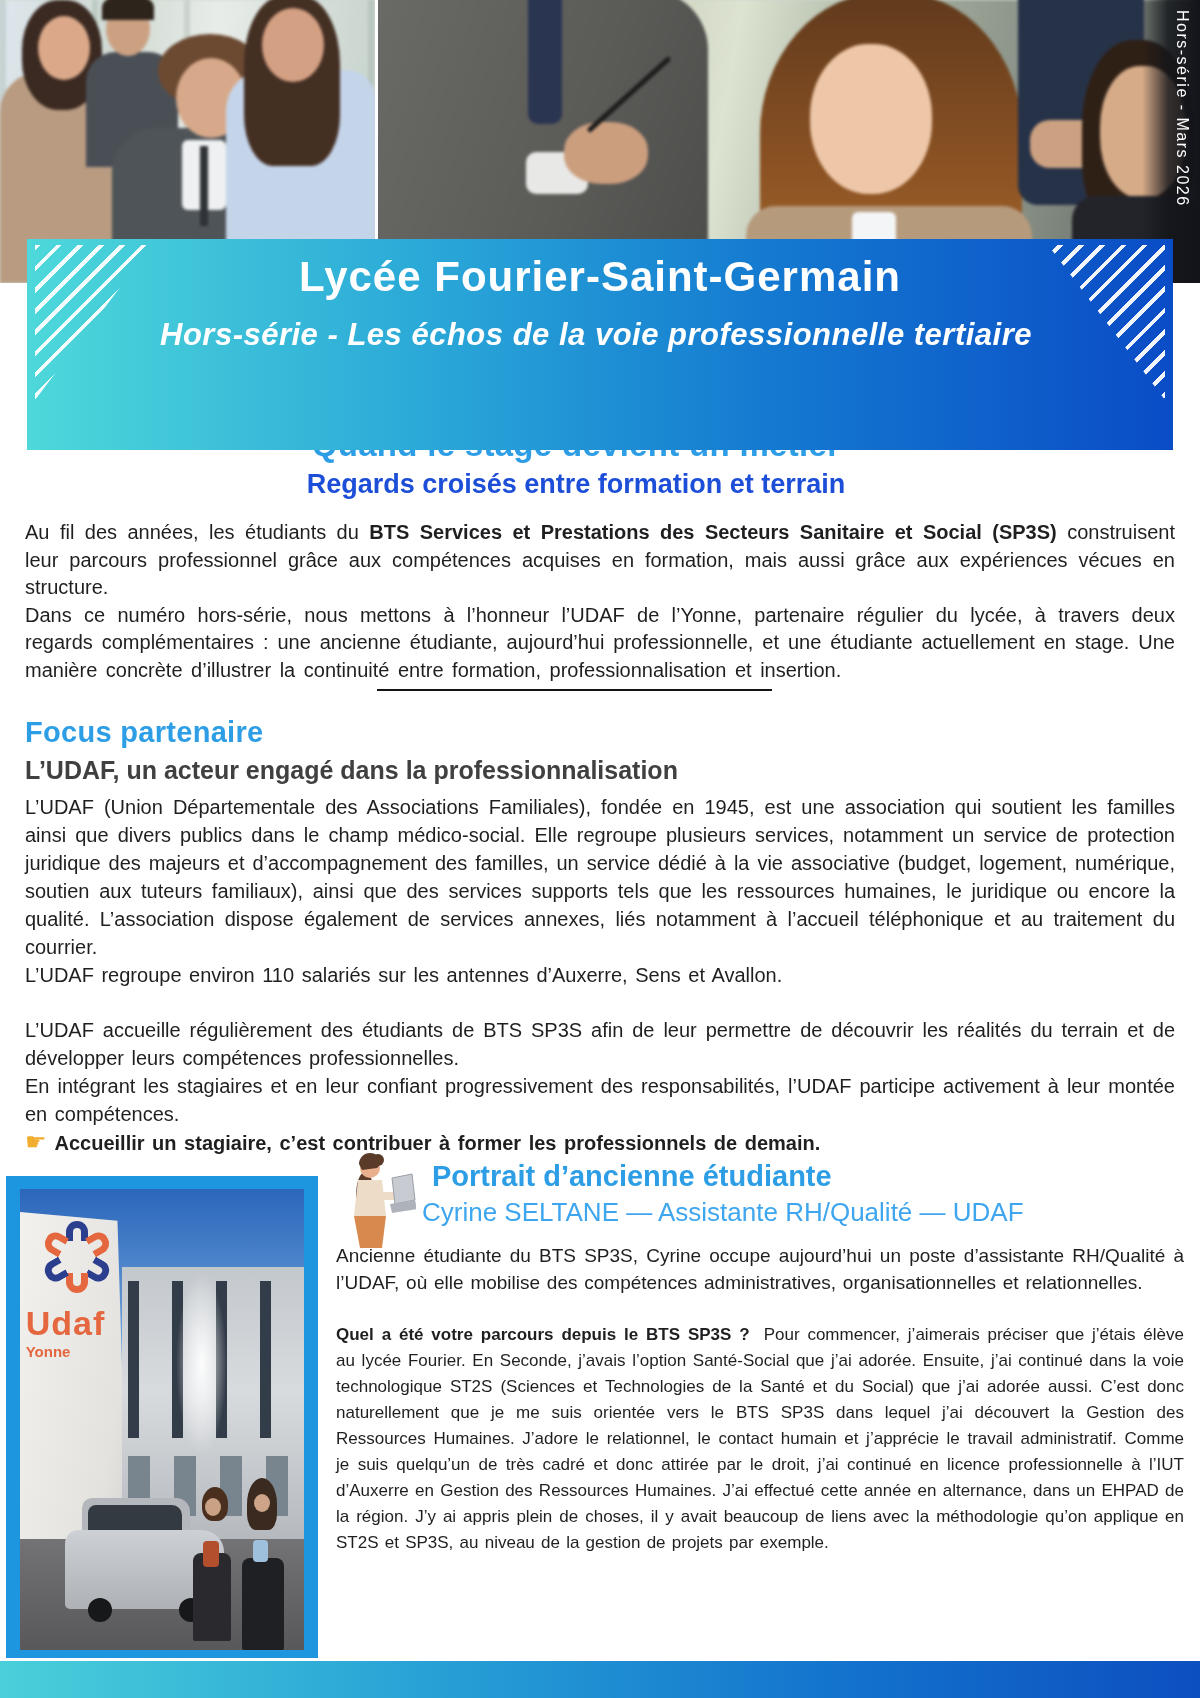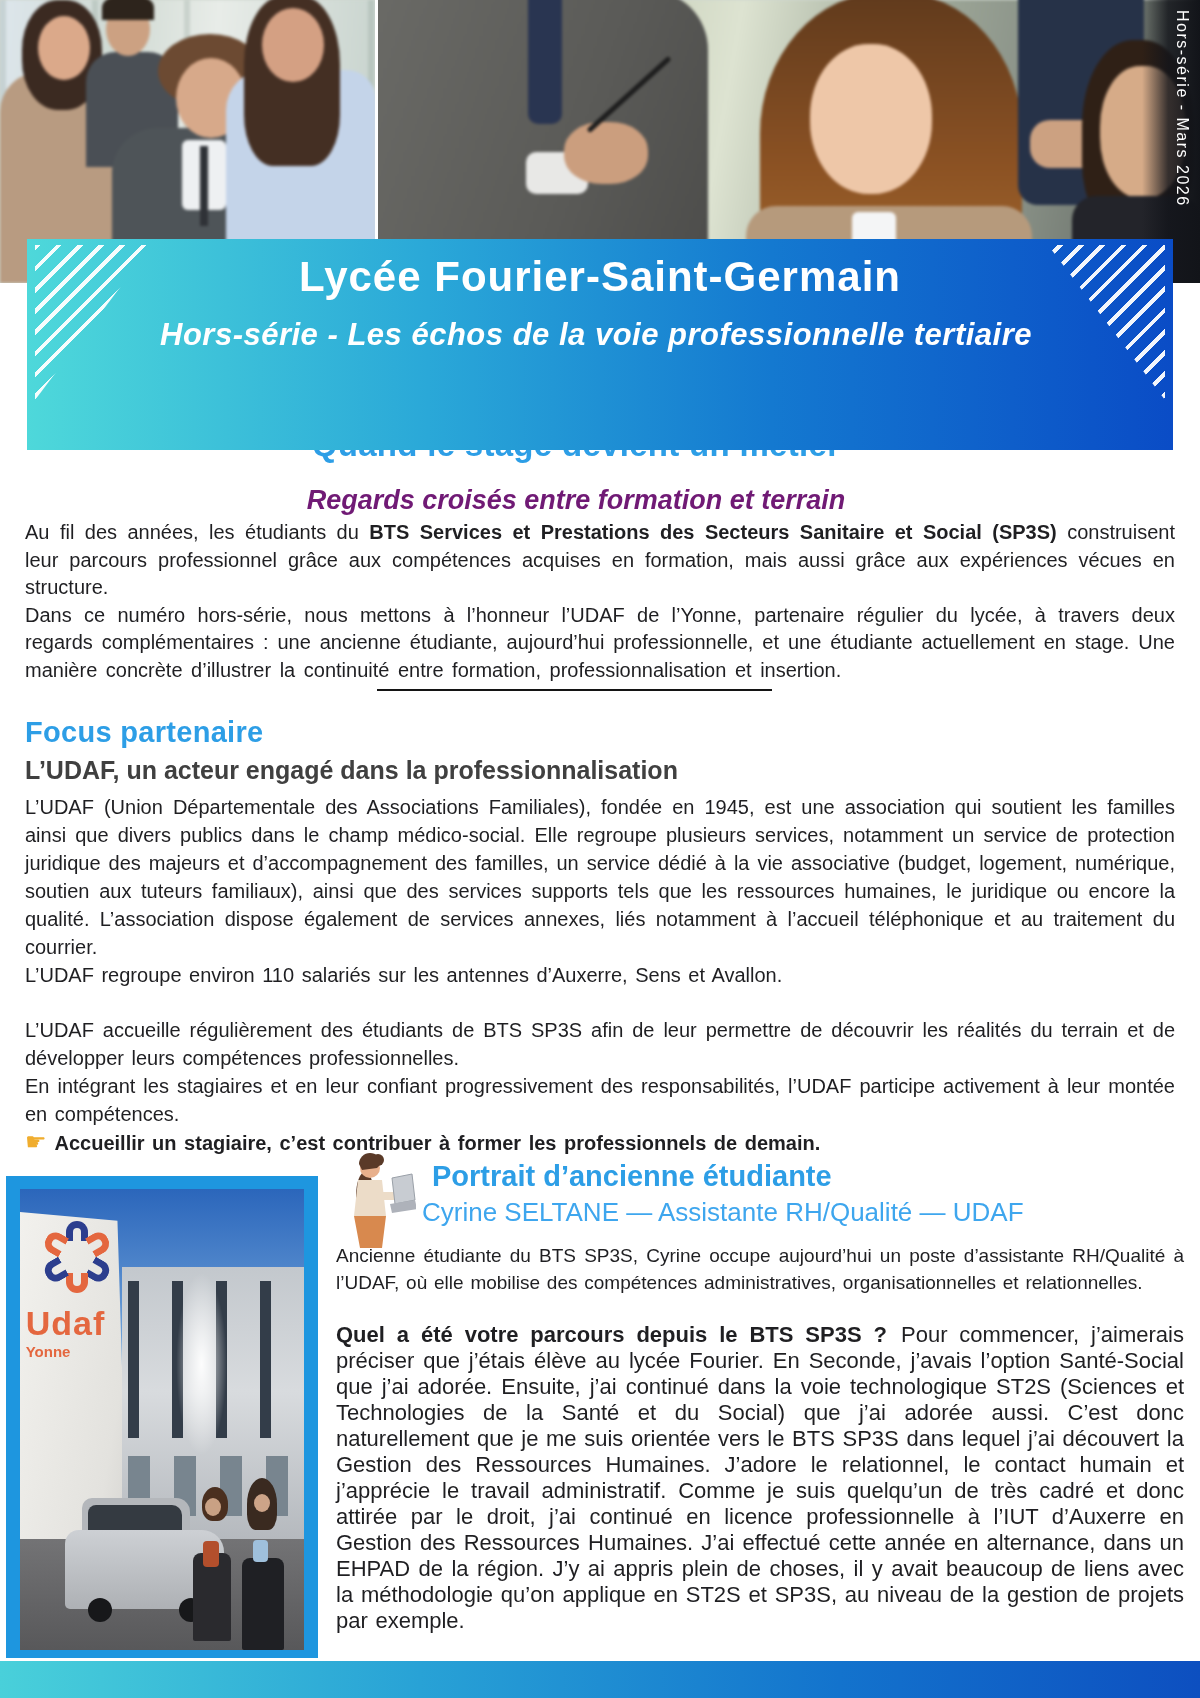--- a/index.html
+++ b/index.html
@@ -30,21 +30,21 @@
   .stripes{position:absolute;width:150px;height:155px;top:6px;
     background:repeating-linear-gradient(135deg,#fff 0 4px,transparent 4px 15px);opacity:.95;}
   .stripes-left{left:8px;clip-path:polygon(0 0,78% 0,0 100%);}
   .stripes-right{right:8px;clip-path:polygon(22% 0,100% 0,100% 100%);}
   .banner-title{margin:0;padding-top:14px;color:#fff;font-size:42px;font-weight:600;letter-spacing:1px;}
   .banner-subtitle{margin:16px 8px 0 0;color:#fff;font-size:31px;font-style:italic;font-weight:600;letter-spacing:.5px;}
 
   
   .headline{position:absolute;top:426px;left:0;width:1152px;text-align:center;z-index:2;}
   .headline h1{margin:0;font-size:33px;font-weight:800;color:#2d9ee6;letter-spacing:.3px;}
-  .headline h2{margin:21px 0 0 0;font-size:27px;font-weight:800;color:#701a75;font-style:italic;}
+  .headline h2{margin:5px 0 0 0;font-size:27px;font-weight:800;color:#1d4ed8;}
 
   
   .intro{position:absolute;top:519px;left:25px;width:1150px;}
   .intro p{margin:0;font-size:20px;line-height:27.5px;text-align:justify;word-spacing:3px;}
   .divider{border:none;border-top:2px solid #141414;width:395px;margin:5px 0 0 352px;}
 
   
   .focus{position:absolute;top:716px;left:25px;width:1150px;}
   .focus-title{margin:0;font-size:29px;font-weight:600;color:#2d9ee6;letter-spacing:.3px;}
   .focus-sub{margin:7px 0 0 0;font-size:25px;font-weight:600;color:#404040;}
@@ -80,21 +80,21 @@
   .figure-head{position:absolute;border-radius:50%;}
   .figure-body{position:absolute;border-radius:8px 8px 2px 2px;}
   .udaf-word{position:absolute;left:2%;top:25%;color:#e4673f;font-size:34px;font-weight:700;letter-spacing:1px;}
   .udaf-yonne{position:absolute;left:2%;top:33.5%;color:#e4673f;font-size:15px;font-weight:700;}
 
   
   .portrait{position:absolute;left:336px;top:1160px;width:848px;}
   .portrait-title{margin:0 0 0 96px;font-size:29px;font-weight:700;color:#2d9ee6;}
   .portrait-person{margin:4px 0 0 86px;font-size:26px;font-weight:500;color:#3ea6ee;}
   .portrait p{font-size:19px;line-height:27px;text-align:justify;word-spacing:1.5px;margin:14px 0 0 0;}
-  .portrait .qa{font-size:22px;line-height:26px;margin-top:26px;}
+  .portrait .qa{font-size:17px;line-height:26px;margin-top:26px;}
   .portrait .qa strong{font-weight:800;margin-right:14px;}
   .portrait-illustration{position:absolute;left:4px;top:-8px;width:76px;height:100px;}
 
   
   .footer-bar{position:absolute;left:0;bottom:0;width:1200px;height:37px;
     background:linear-gradient(90deg,#49d0da 0%,#28a2d6 35%,#1373cd 70%,#0d4fc0 100%);}
 </style>
 </head>
 <body>
 

